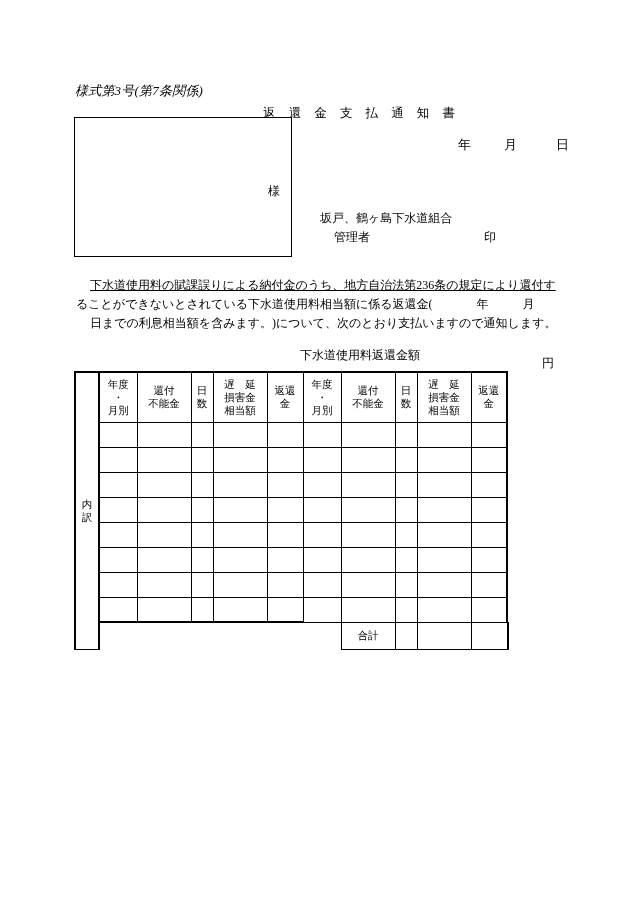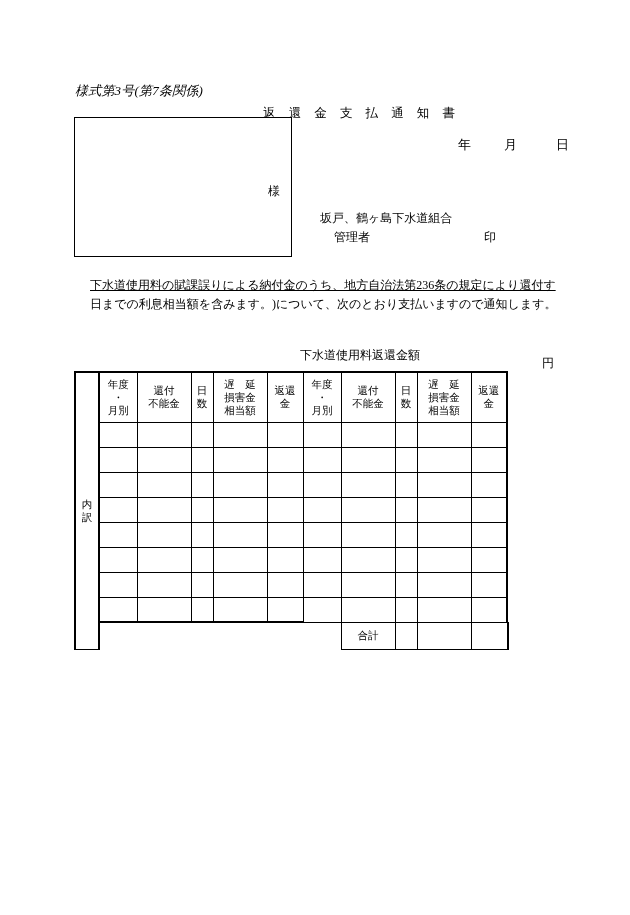--- a/index.html
+++ b/index.html
@@ -172,20 +172,21 @@
   <div class="date-line">
     <span class="d-year">年</span><span class="d-month">月</span><span class="d-day">日</span>
   </div>
 
   <div class="issuer-org">坂戸、鶴ヶ島下水道組合</div>
   <div class="issuer-role">管理者</div>
   <div class="issuer-seal">印</div>
 
   <div class="body-text">
     <div class="body-line bl1">下水道使用料の賦課誤りによる納付金のうち、地方自治法第236条の規定により還付す</div>
+    <div class="body-line"><span>ることができないとされている下水道使用料相当額に係る返還金(</span><span class="gap-y"></span><span>年</span><span class="gap-m"></span><span>月</span></div>
     <div class="body-line bl3">日までの利息相当額を含みます。)について、次のとおり支払いますので通知します。</div>
   </div>
 
   <div class="amount-label">下水道使用料返還金額</div>
   <div class="amount-yen">円</div>
 
   <table class="grid">
     <colgroup>
       <col style="width:22px">
       <col style="width:38px">

